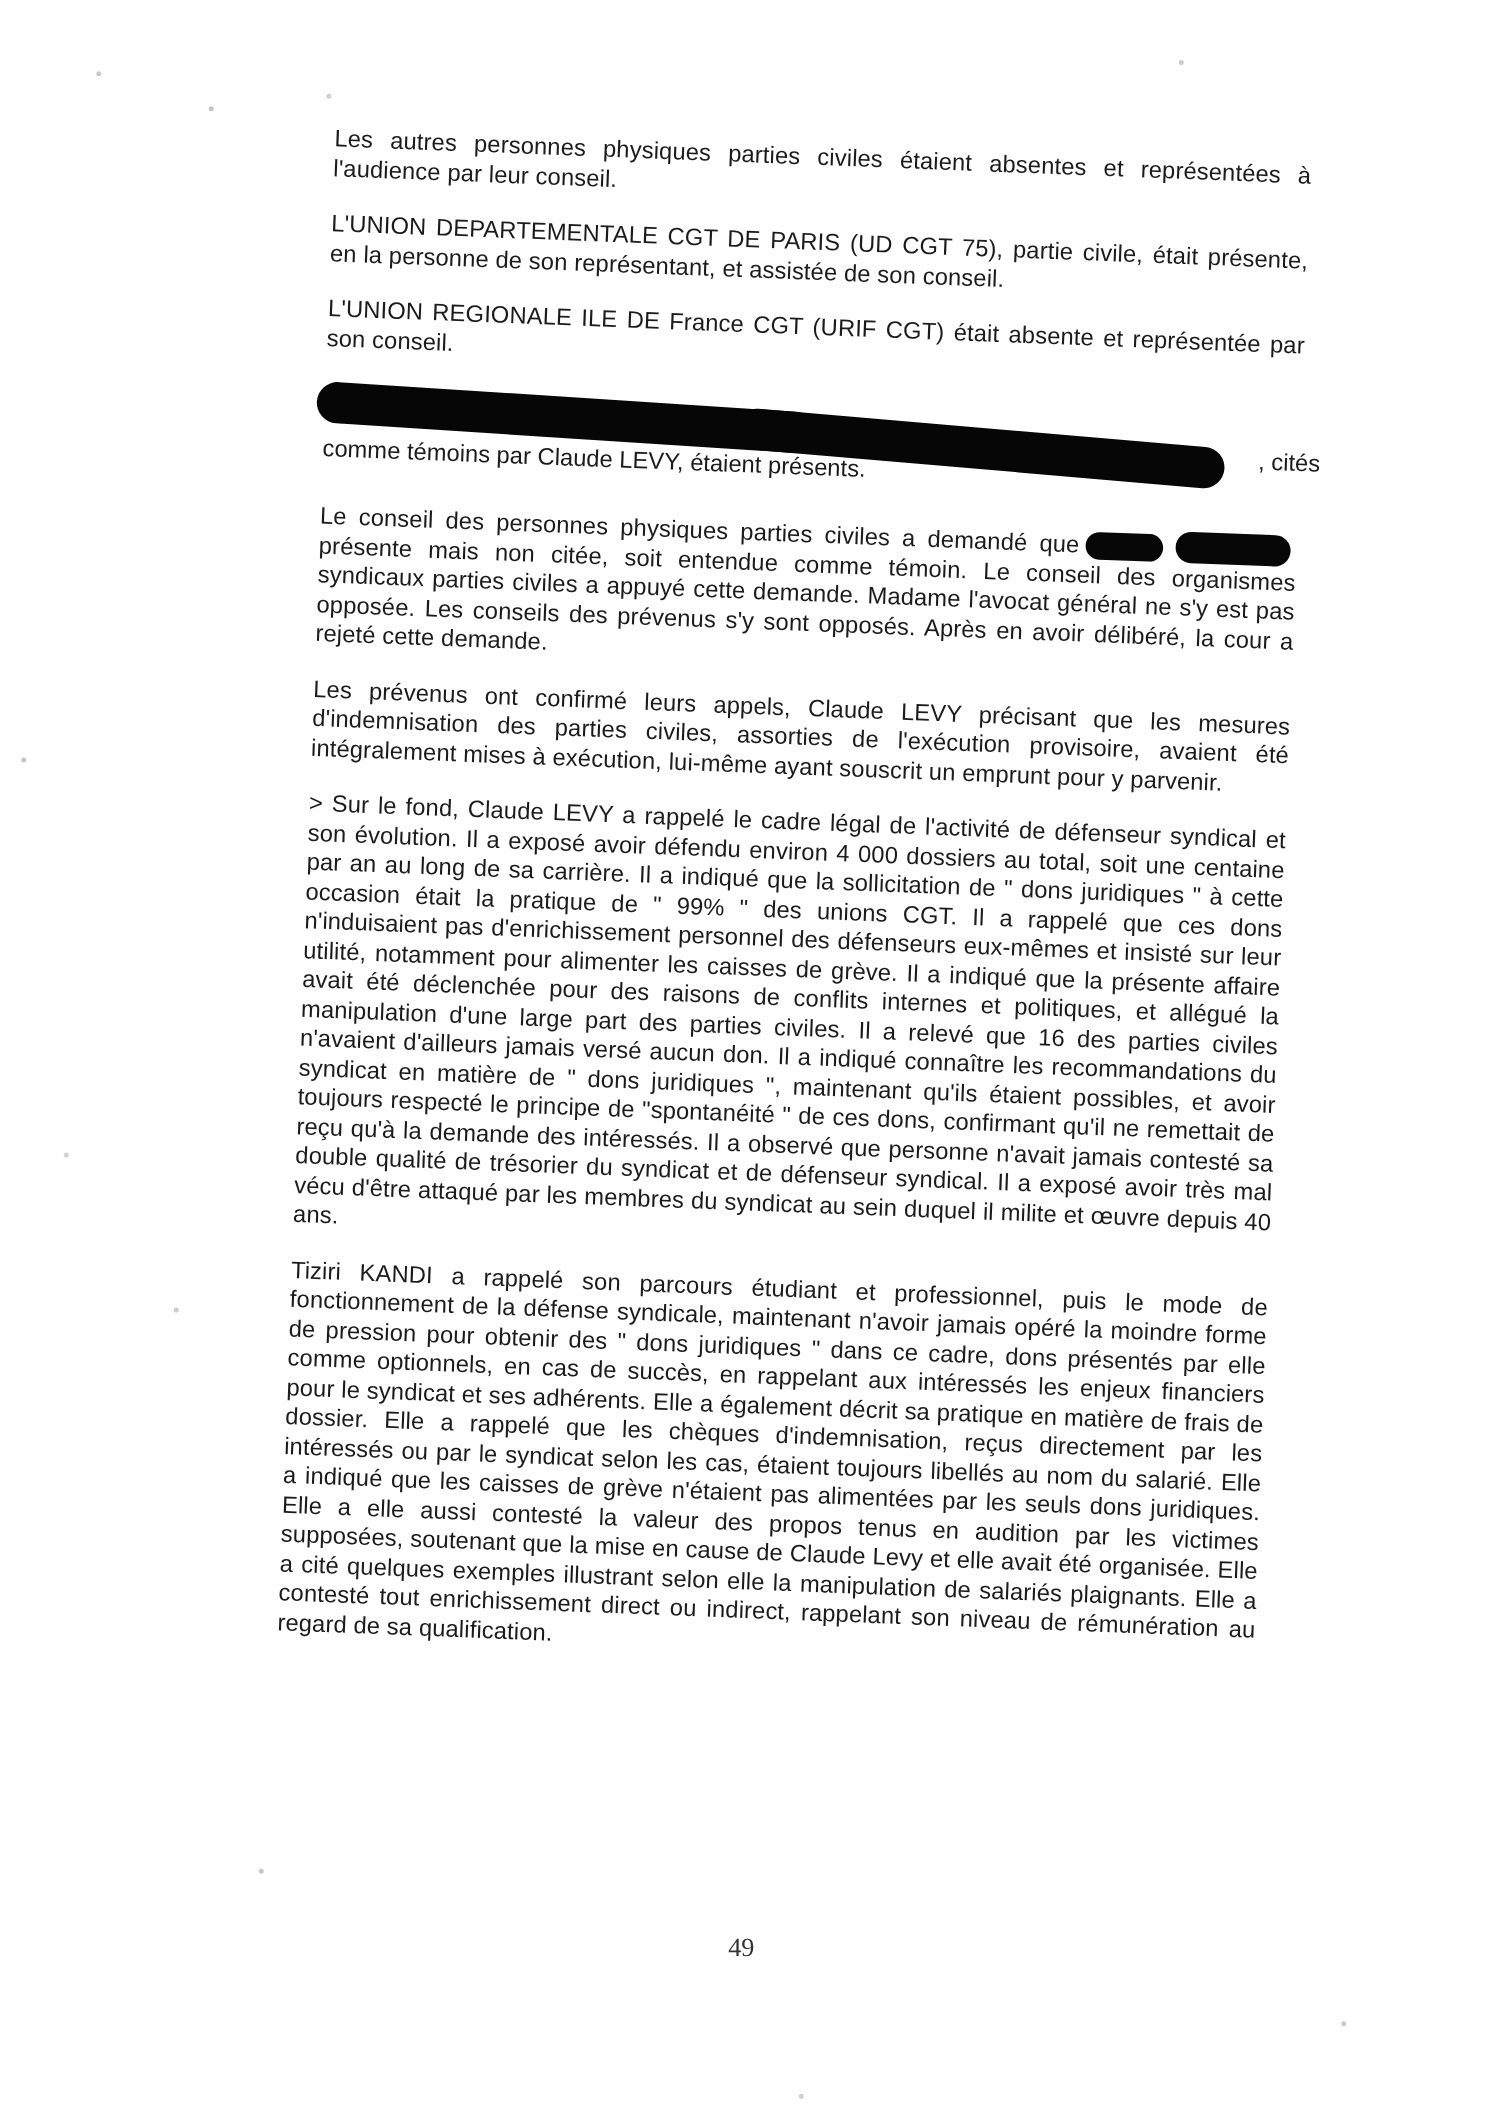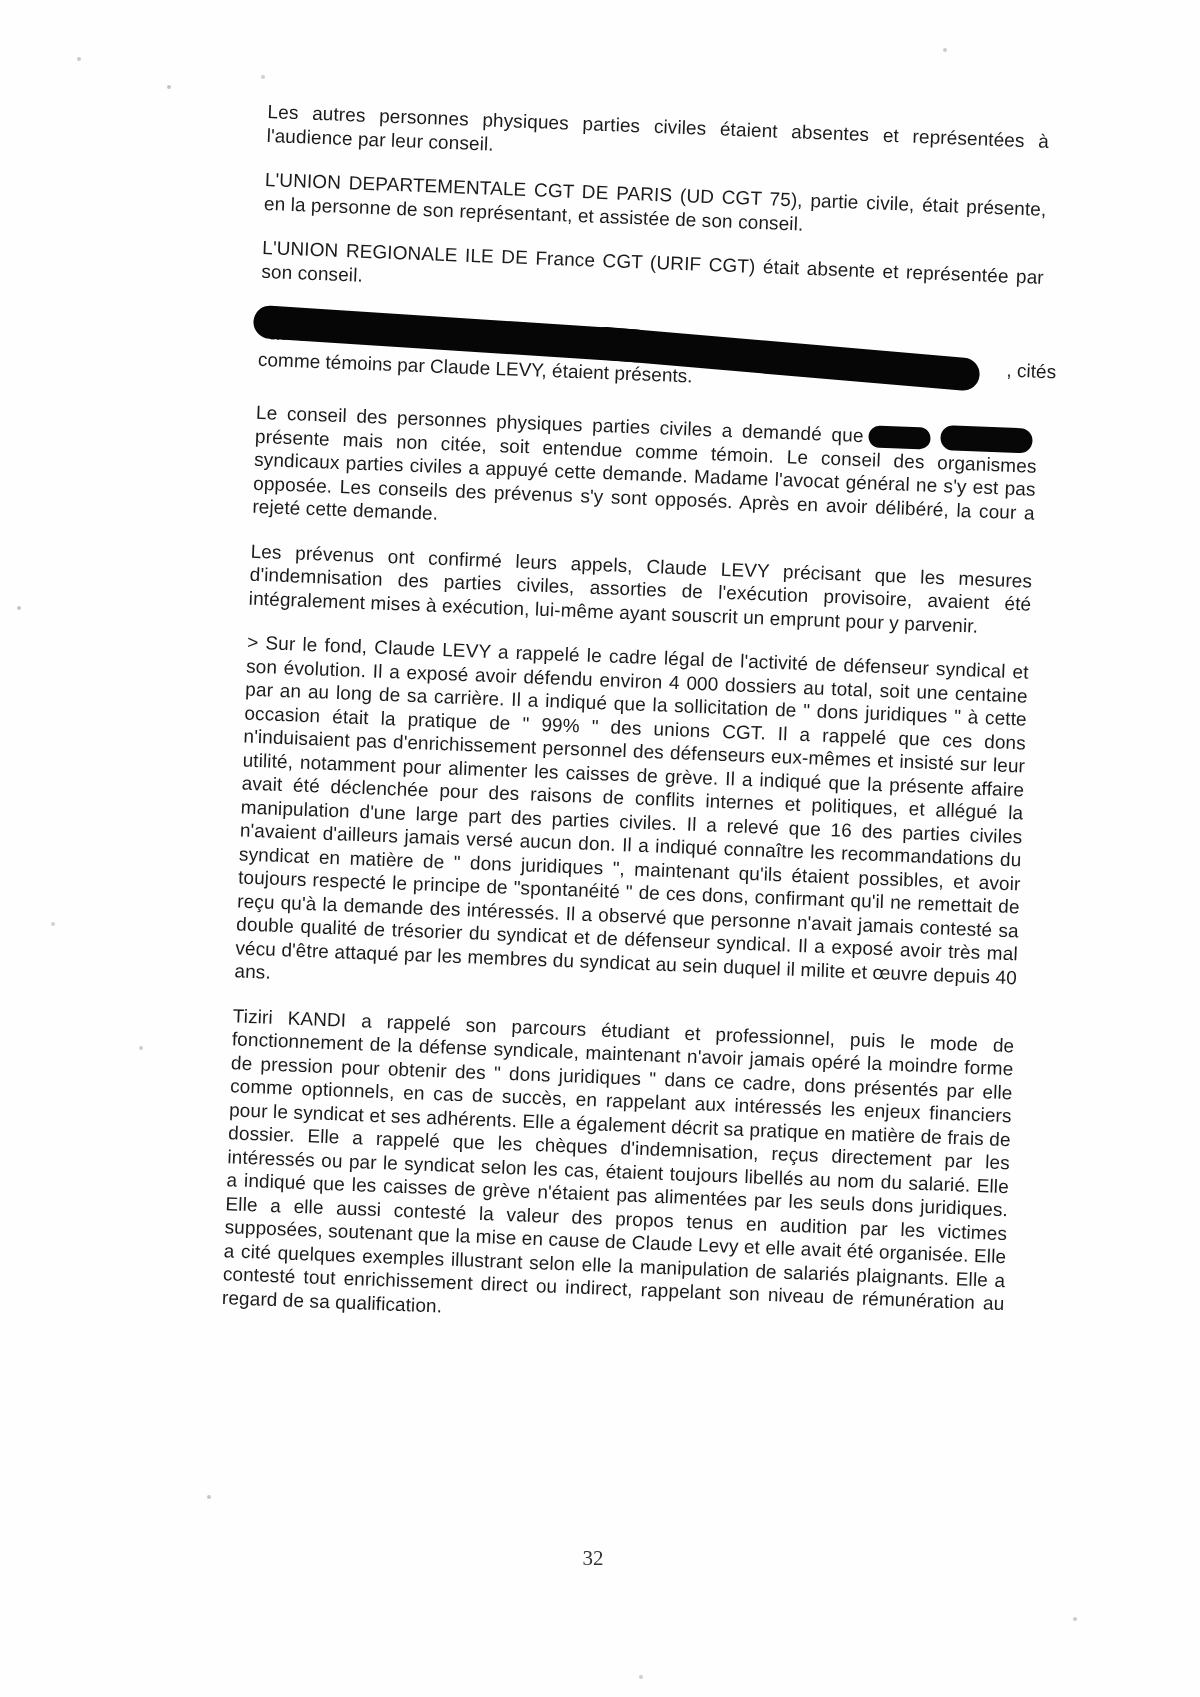--- a/index.html
+++ b/index.html
@@ -76,15 +76,15 @@
     <p class="para"><span>Le conseil des personnes physiques parties civiles a demandé que</span><span class="redaction-inline blob-a"></span><span class="redaction-inline blob-b"></span> <span>présente mais non citée, soit entendue comme témoin. Le conseil des organismes syndicaux parties civiles a appuyé cette demande. Madame l'avocat général ne s'y est pas opposée. Les conseils des prévenus s'y sont opposés. Après en avoir délibéré, la cour a rejeté cette demande.</span></p>
 
     <p class="para">Les prévenus ont confirmé leurs appels, Claude LEVY précisant que les mesures d'indemnisation des parties civiles, assorties de l'exécution provisoire, avaient été intégralement mises à exécution, lui-même ayant souscrit un emprunt pour y parvenir.</p>
 
     <p class="para">&gt; Sur le fond, Claude LEVY a rappelé le cadre légal de l'activité de défenseur syndical et son évolution. Il a exposé avoir défendu environ 4 000 dossiers au total, soit une centaine par an au long de sa carrière. Il a indiqué que la sollicitation de " dons juridiques " à cette occasion était la pratique de " 99% " des unions CGT. Il a rappelé que ces dons n'induisaient pas d'enrichissement personnel des défenseurs eux-mêmes et insisté sur leur utilité, notamment pour alimenter les caisses de grève. Il a indiqué que la présente affaire avait été déclenchée pour des raisons de conflits internes et politiques, et allégué la manipulation d'une large part des parties civiles. Il a relevé que 16 des parties civiles n'avaient d'ailleurs jamais versé aucun don. Il a indiqué connaître les recommandations du syndicat en matière de " dons juridiques ", maintenant qu'ils étaient possibles, et avoir toujours respecté le principe de "spontanéité " de ces dons, confirmant qu'il ne remettait de reçu qu'à la demande des intéressés. Il a observé que personne n'avait jamais contesté sa double qualité de trésorier du syndicat et de défenseur syndical. Il a exposé avoir très mal vécu d'être attaqué par les membres du syndicat au sein duquel il milite et œuvre depuis 40 ans.</p>
 
     <p class="para">Tiziri KANDI a rappelé son parcours étudiant et professionnel, puis le mode de fonctionnement de la défense syndicale, maintenant n'avoir jamais opéré la moindre forme de pression pour obtenir des " dons juridiques " dans ce cadre, dons présentés par elle comme optionnels, en cas de succès, en rappelant aux intéressés les enjeux financiers pour le syndicat et ses adhérents. Elle a également décrit sa pratique en matière de frais de dossier. Elle a rappelé que les chèques d'indemnisation, reçus directement par les intéressés ou par le syndicat selon les cas, étaient toujours libellés au nom du salarié. Elle a indiqué que les caisses de grève n'étaient pas alimentées par les seuls dons juridiques. Elle a elle aussi contesté la valeur des propos tenus en audition par les victimes supposées, soutenant que la mise en cause de Claude Levy et elle avait été organisée. Elle a cité quelques exemples illustrant selon elle la manipulation de salariés plaignants. Elle a contesté tout enrichissement direct ou indirect, rappelant son niveau de rémunération au regard de sa qualification.</p>
 
   </div>
 
-  <div class="page-number">32</div>
+  <div class="page-number">49</div>
 
 </div>
 
 </body></html>

